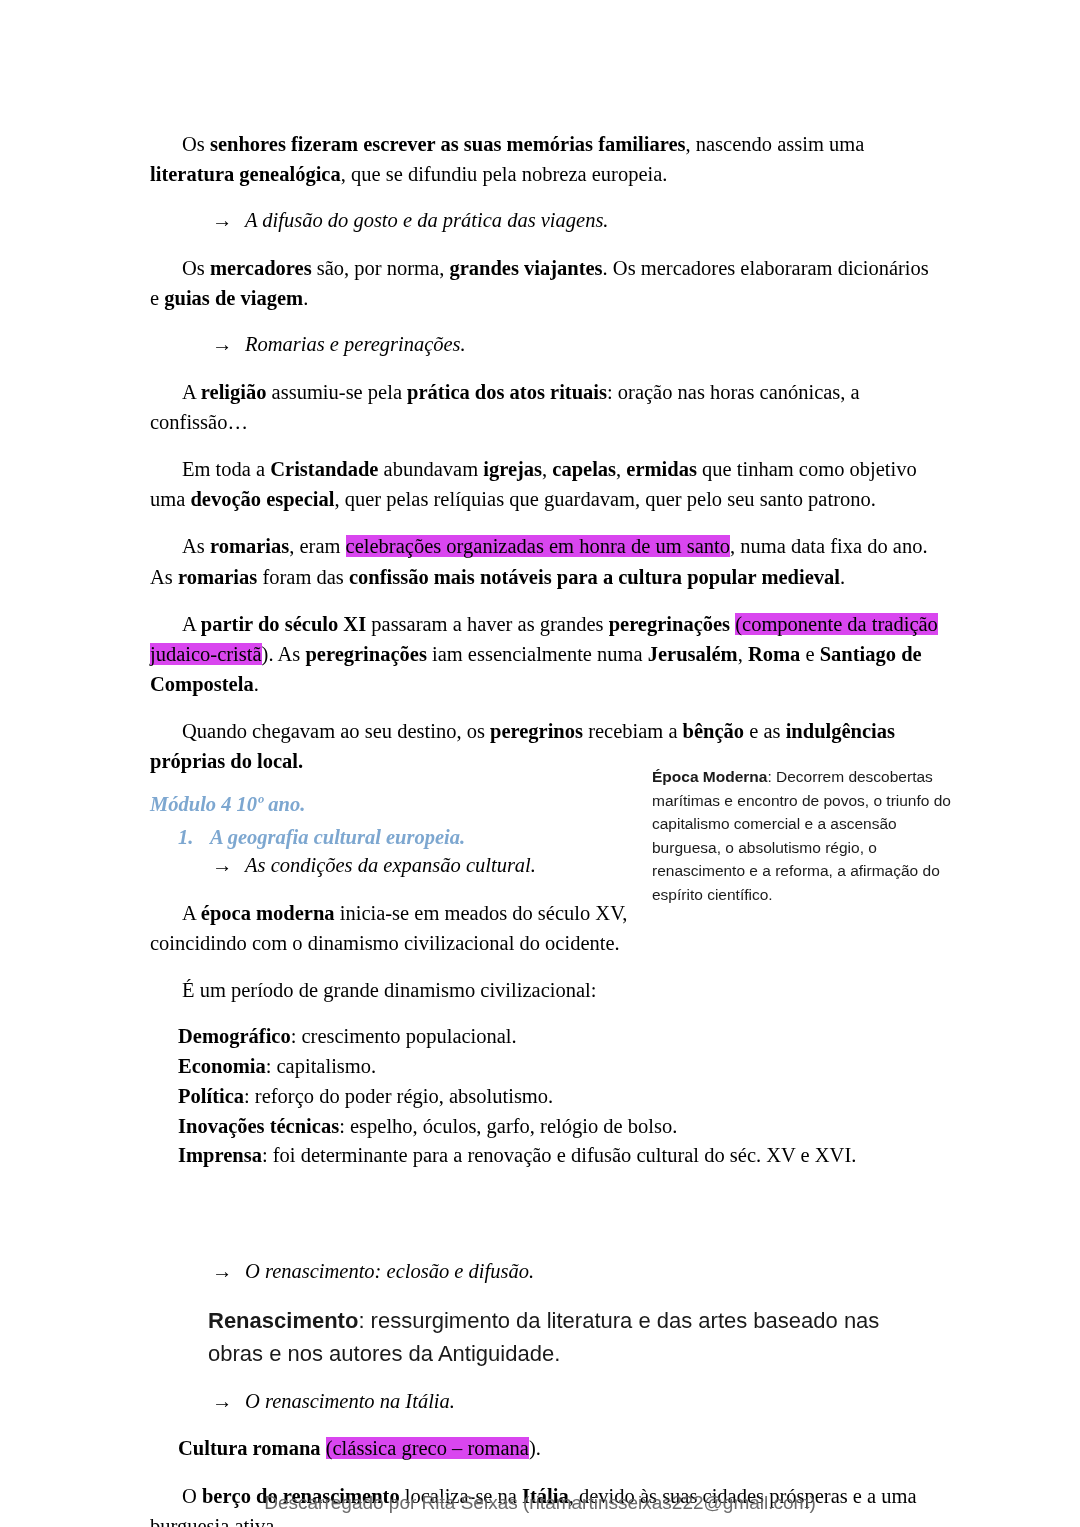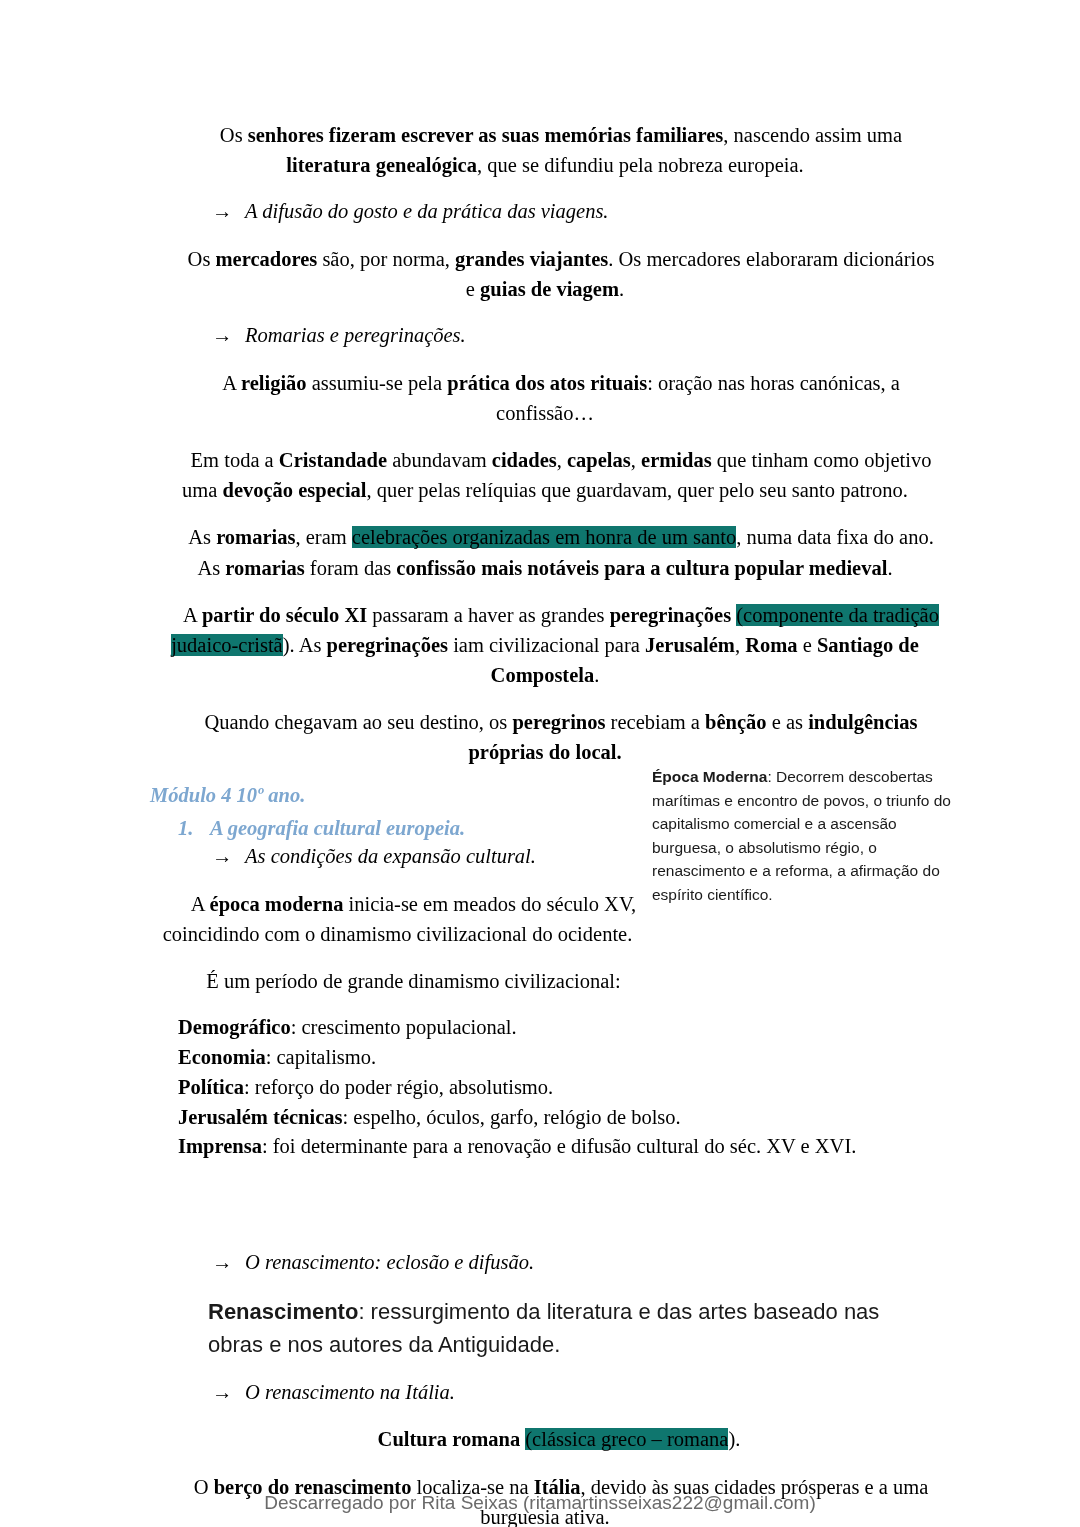--- a/index.html
+++ b/index.html
@@ -27,23 +27,23 @@
     left: 150px;
     top: 120px;
     width: 790px;
   }
 
   
   .p {
     font-family: "Liberation Serif", "DejaVu Serif", serif;
     font-size: 20.5px;
     line-height: 1.47;
-    margin: 0 0 17px 0;
+    margin: 9px 0 17px 0;
     text-indent: 32px;
-    text-align: center;
+    text-align: left;
     color: #000;
   }
   .p.noindent { text-indent: 0; }
   b, .b { font-weight: bold; }
 
   
   .arrowline {
     font-family: "Liberation Serif", "DejaVu Serif", serif;
     font-size: 20.5px;
     font-style: italic;
@@ -55,21 +55,21 @@
   }
   .arrowline .arrow {
     position: absolute;
     left: 62px;
     font-style: normal;
   }
   .arrowline .atxt { display: inline-block; padding-left: 33px; }
 
   
   .hl {
-    background: #0f766e;
+    background: #d946ef;
     box-decoration-break: clone;
     -webkit-box-decoration-break: clone;
   }
 
   
   .modhead {
     font-family: "Liberation Serif", "DejaVu Serif", serif;
     font-size: 20.5px;
     font-style: italic;
     font-weight: bold;
@@ -146,43 +146,43 @@
     <p class="p"><span>Os </span><b>senhores fizeram escrever as suas memórias familiares</b><span>, nascendo assim uma </span><b>literatura genealógica</b><span>, que se difundiu pela nobreza europeia.</span></p>
 
     <p class="arrowline"><span class="arrow">→</span><span class="atxt">A difusão do gosto e da prática das viagens.</span></p>
 
     <p class="p"><span>Os </span><b>mercadores</b><span> são, por norma, </span><b>grandes viajantes</b><span>. Os mercadores elaboraram dicionários e </span><b>guias de viagem</b><span>.</span></p>
 
     <p class="arrowline"><span class="arrow">→</span><span class="atxt">Romarias e peregrinações.</span></p>
 
     <p class="p"><span>A </span><b>religião</b><span> assumiu-se pela </span><b>prática dos atos rituais</b><span>: oração nas horas canónicas, a confissão…</span></p>
 
-    <p class="p"><span>Em toda a </span><b>Cristandade</b><span> abundavam </span><b>cidades</b><span>, </span><b>capelas</b><span>, </span><b>ermidas</b><span> que tinham como objetivo uma </span><b>devoção especial</b><span>, quer pelas relíquias que guardavam, quer pelo seu santo patrono.</span></p>
+    <p class="p"><span>Em toda a </span><b>Cristandade</b><span> abundavam </span><b>igrejas</b><span>, </span><b>capelas</b><span>, </span><b>ermidas</b><span> que tinham como objetivo uma </span><b>devoção especial</b><span>, quer pelas relíquias que guardavam, quer pelo seu santo patrono.</span></p>
 
     <p class="p"><span>As </span><b>romarias</b><span>, eram </span><span class="hl">celebrações organizadas em honra de um santo</span><span>, numa data fixa do ano. As </span><b>romarias</b><span> foram das </span><b>confissão mais notáveis para a cultura popular medieval</b><span>.</span></p>
 
-    <p class="p"><span>A </span><b>partir do século XI</b><span> passaram a haver as grandes </span><b>peregrinações</b><span> </span><span class="hl">(componente da tradição judaico-cristã</span><span>). As </span><b>peregrinações</b><span> iam civilizacional para </span><b>Jerusalém</b><span>, </span><b>Roma</b><span> e </span><b>Santiago de Compostela</b><span>.</span></p>
+    <p class="p"><span>A </span><b>partir do século XI</b><span> passaram a haver as grandes </span><b>peregrinações</b><span> </span><span class="hl">(componente da tradição judaico-cristã</span><span>). As </span><b>peregrinações</b><span> iam essencialmente numa </span><b>Jerusalém</b><span>, </span><b>Roma</b><span> e </span><b>Santiago de Compostela</b><span>.</span></p>
 
     <p class="p"><span>Quando chegavam ao seu destino, os </span><b>peregrinos</b><span> recebiam a </span><b>bênção</b><span> e as </span><b>indulgências próprias do local.</b></p>
 
     <p class="modhead">Módulo 4 10º ano.</p>
 
     <p class="numitem"><span class="num">1.</span><span class="ntxt">A geografia cultural europeia.</span></p>
 
     <p class="arrowline" style="margin-top:2px;"><span class="arrow">→</span><span class="atxt">As condições da expansão cultural.</span></p>
 
     <p class="p" style="width:495px;"><span>A </span><b>época moderna</b><span> inicia-se em meados do século XV, coincidindo com o dinamismo civilizacional do ocidente.</span></p>
 
     <p class="p" style="width:495px;"><span>É um período de grande dinamismo civilizacional:</span></p>
 
     <div class="listblock">
       <p class="li"><b>Demográfico</b><span>: crescimento populacional.</span></p>
       <p class="li"><b>Economia</b><span>: capitalismo.</span></p>
       <p class="li"><b>Política</b><span>: reforço do poder régio, absolutismo.</span></p>
-      <p class="li"><b>Jerusalém técnicas</b><span>: espelho, óculos, garfo, relógio de bolso.</span></p>
+      <p class="li"><b>Inovações técnicas</b><span>: espelho, óculos, garfo, relógio de bolso.</span></p>
       <p class="li"><b>Imprensa</b><span>: foi determinante para a renovação e difusão cultural do séc. XV e XVI.</span></p>
     </div>
 
     <div class="spacer-lg"></div>
 
     <p class="arrowline"><span class="arrow">→</span><span class="atxt">O renascimento: eclosão e difusão.</span></p>
 
     <p class="sans" style="padding-left:58px;"><b>Renascimento</b><span>: ressurgimento da literatura e das artes baseado nas obras e nos autores da Antiguidade.</span></p>
 
     <p class="arrowline"><span class="arrow">→</span><span class="atxt">O renascimento na Itália.</span></p>

